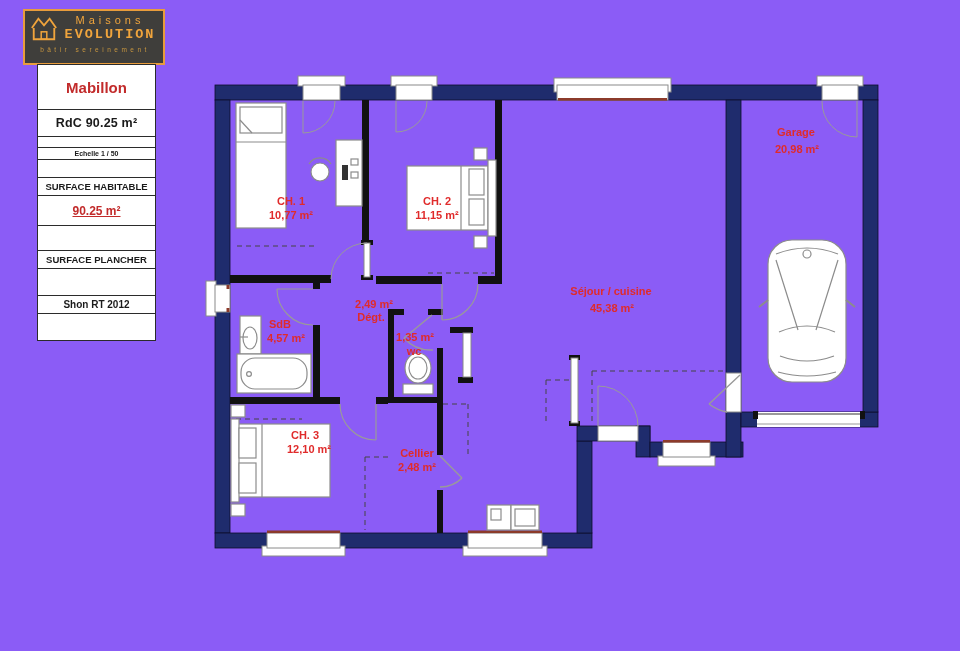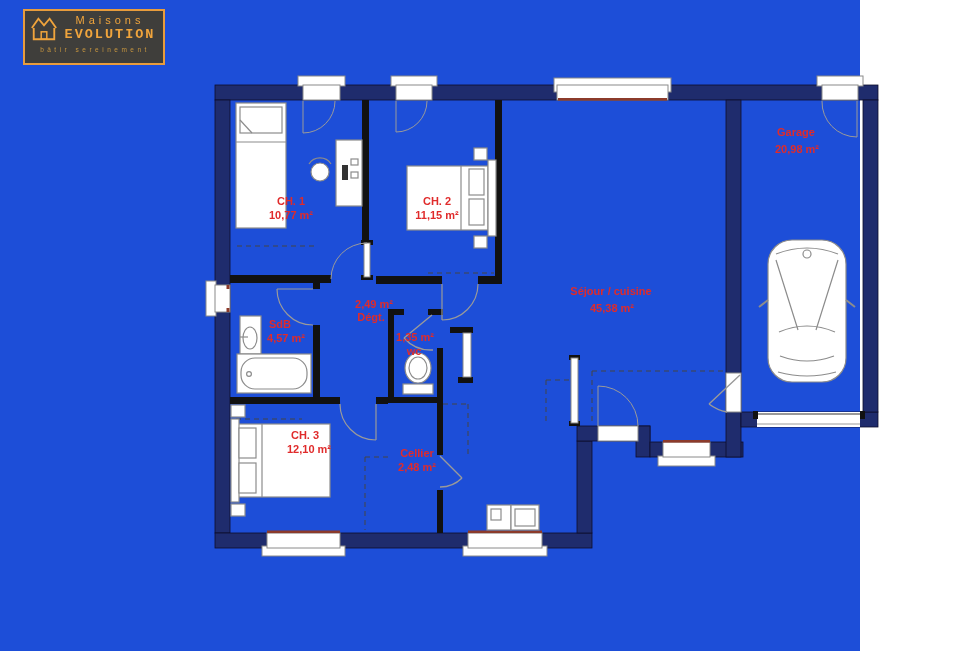--- a/index.html
+++ b/index.html
@@ -1,17 +1,17 @@
 <!DOCTYPE html>
 <html><head>
 <meta charset="utf-8">
 <style>
   html,body{margin:0;padding:0;background:#ffffff;width:960px;height:651px;overflow:hidden;
             font-family:"Liberation Sans", sans-serif;}
-  .stage{position:relative;width:860px;height:651px;background:#1d4ed8;}
+  .stage{position:relative;width:960px;height:651px;background:#8b5cf6;}
 
   
   .logo-box{position:absolute;left:23px;top:9px;width:132px;height:50px;
             background:#3f3e3b;border:2px solid #e89c3c;padding:2px 2px 0 4px;}
   .logo-row{display:flex;align-items:center;}
   .logo-icon{width:30px;height:28px;flex:0 0 30px;margin-top:2px;}
   .logo-text{flex:1;text-align:center;}
   .brand-top{color:#f0a43c;font-size:11px;letter-spacing:4px;line-height:13px;}
   .brand-bottom{color:#f0a43c;font-size:13.5px;font-weight:bold;letter-spacing:2px;line-height:15px;font-family:Liberation Mono, monospace;}
   .tagline{color:#c8963e;font-size:6.5px;letter-spacing:3.5px;text-align:center;margin-top:3px;}
@@ -49,20 +49,34 @@
         <rect x="13" y="18" width="6" height="8" fill="none" stroke="#f0a43c" stroke-width="1.6"></rect>
       </svg>
       <div class="logo-text">
         <div class="brand-top">Maisons</div>
         <div class="brand-bottom">EVOLUTION</div>
       </div>
     </div>
     <div class="tagline">bâtir sereinement</div>
   </div>
 
+  <div class="info-table">
+    <div class="info-row r-title">Mabillon</div>
+    <div class="info-row r-floor">RdC 90.25 m²</div>
+    <div class="info-row r-empty-s"></div>
+    <div class="info-row r-scale">Echelle 1 / 50</div>
+    <div class="info-row r-empty-m"></div>
+    <div class="info-row r-sh">SURFACE HABITABLE</div>
+    <div class="info-row r-shv">90.25 m²</div>
+    <div class="info-row r-empty-l"></div>
+    <div class="info-row r-sp">SURFACE PLANCHER</div>
+    <div class="info-row r-empty-xl"></div>
+    <div class="info-row r-shon">Shon RT 2012</div>
+    <div class="info-row r-end"></div>
+  </div>
 
   <svg width="960" height="651" viewBox="0 0 960 651" style="position:absolute;left:0;top:0;">
 
     <g fill="#1f2c6d" stroke="#0d0d2b" stroke-width="0.8">
       <rect x="215" y="85" width="663" height="15"></rect>
       <rect x="215" y="100" width="15" height="433"></rect>
       <rect x="215" y="533" width="377" height="15"></rect>
       <rect x="577" y="441" width="15" height="92"></rect>
       <rect x="577" y="426" width="73" height="15"></rect>
       <rect x="636" y="426" width="14" height="31"></rect>

